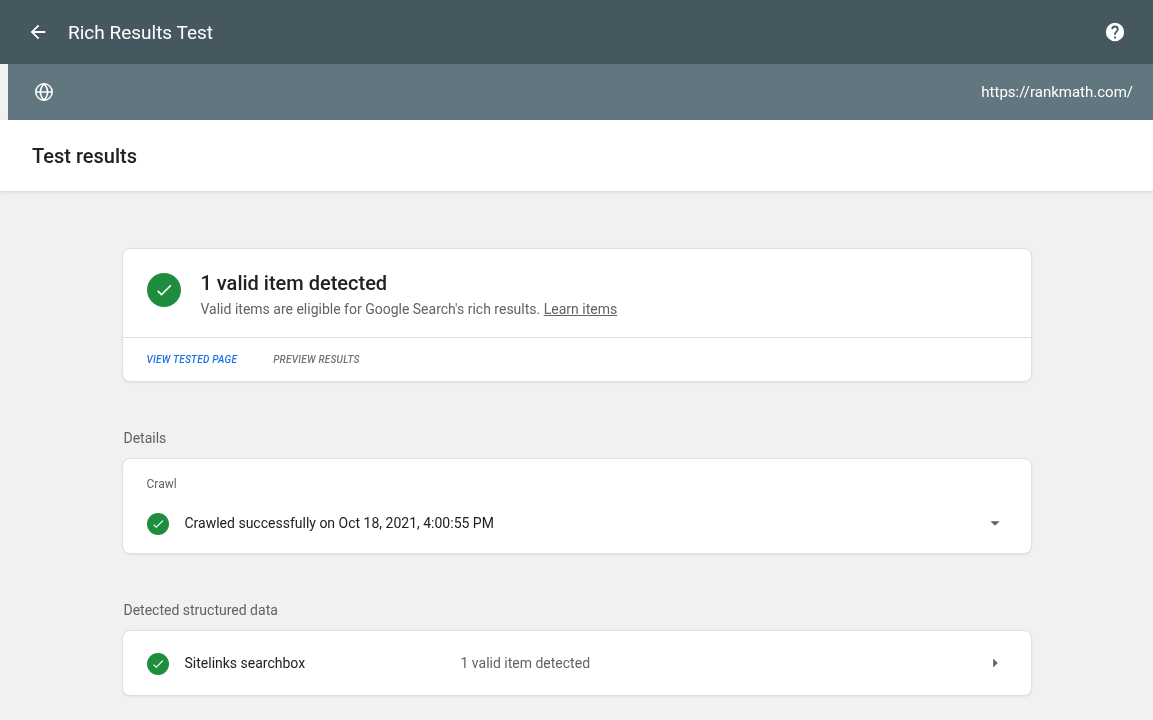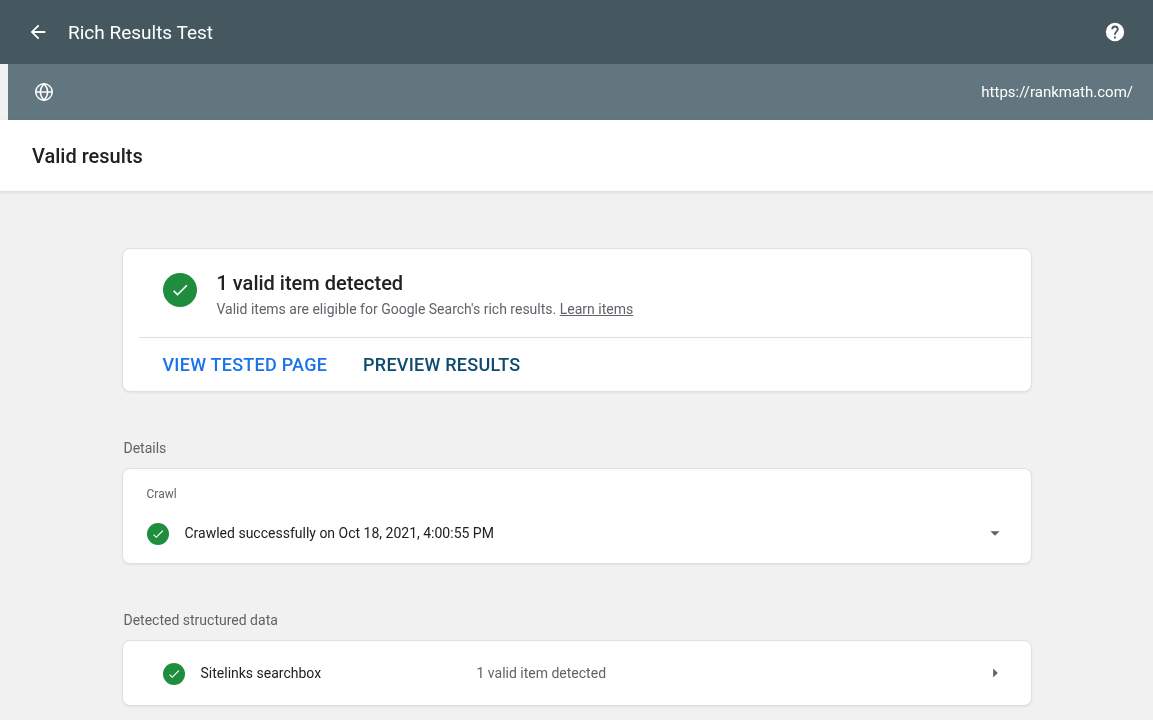--- a/index.html
+++ b/index.html
@@ -91,21 +91,20 @@
     display: flex;
     flex-direction: column;
     align-items: center;
   }
   .card {
     width: 910px;
     background: #fff;
     border: 1px solid #e0e0e0;
     border-radius: 8px;
     box-shadow: 0 1px 2px rgba(60,64,67,.08);
-    padding-left: 16px;
   }
 
   
   .summary-top {
     display: flex;
     align-items: flex-start;
     padding: 22px 24px 20px 24px;
     gap: 20px;
   }
   .check-circle {
@@ -134,28 +133,29 @@
     text-decoration: underline;
     cursor: pointer;
   }
   .summary-actions {
     border-top: 1px solid #e0e0e0;
     padding: 16px 24px;
     display: flex;
     gap: 36px;
   }
   .action-btn {
-    font-size: 18px;
+    font-size: 10px;
     font-weight: 500;
     letter-spacing: .25px;
     text-transform: uppercase;
     cursor: pointer;
+    font-style: italic;
   }
   .action-btn.primary { color: #1a73e8; }
-  .action-btn.disabled { color: #0c4a6e; cursor: default; }
+  .action-btn.disabled { color: #737373; cursor: default; }
 
   
   .section-label {
     width: 910px;
     font-size: 14px;
     color: #5f6368;
     margin-top: 48px;
     margin-bottom: 12px;
     padding: 0 2px;
   }
@@ -228,21 +228,21 @@
     <svg width="22" height="22" viewBox="0 0 24 24" fill="none" stroke="#fff" stroke-width="1.6">
         <circle cx="12" cy="12" r="9"></circle>
         <path d="M3 12h18"></path>
         <path d="M12 3c2.5 2.7 4 5.7 4 9s-1.5 6.3-4 9c-2.5-2.7-4-5.7-4-9s1.5-6.3 4-9z"></path>
       </svg>
   </div>
   <input class="url-input" value="https://rankmath.com/" style="">
 </div>
 
 <div class="tabs-row">
-  <div class="tab-label">Valid results</div>
+  <div class="tab-label">Test results</div>
 </div>
 
 <div class="content">
 
   <div class="card">
     <div class="summary-top">
       <div class="check-circle">
         <svg width="20" height="20" viewBox="0 0 24 24" fill="#fff">
             <path d="M9 16.17l-3.88-3.88L3.7 13.7 9 19l12-12-1.41-1.41z"></path>
           </svg>

